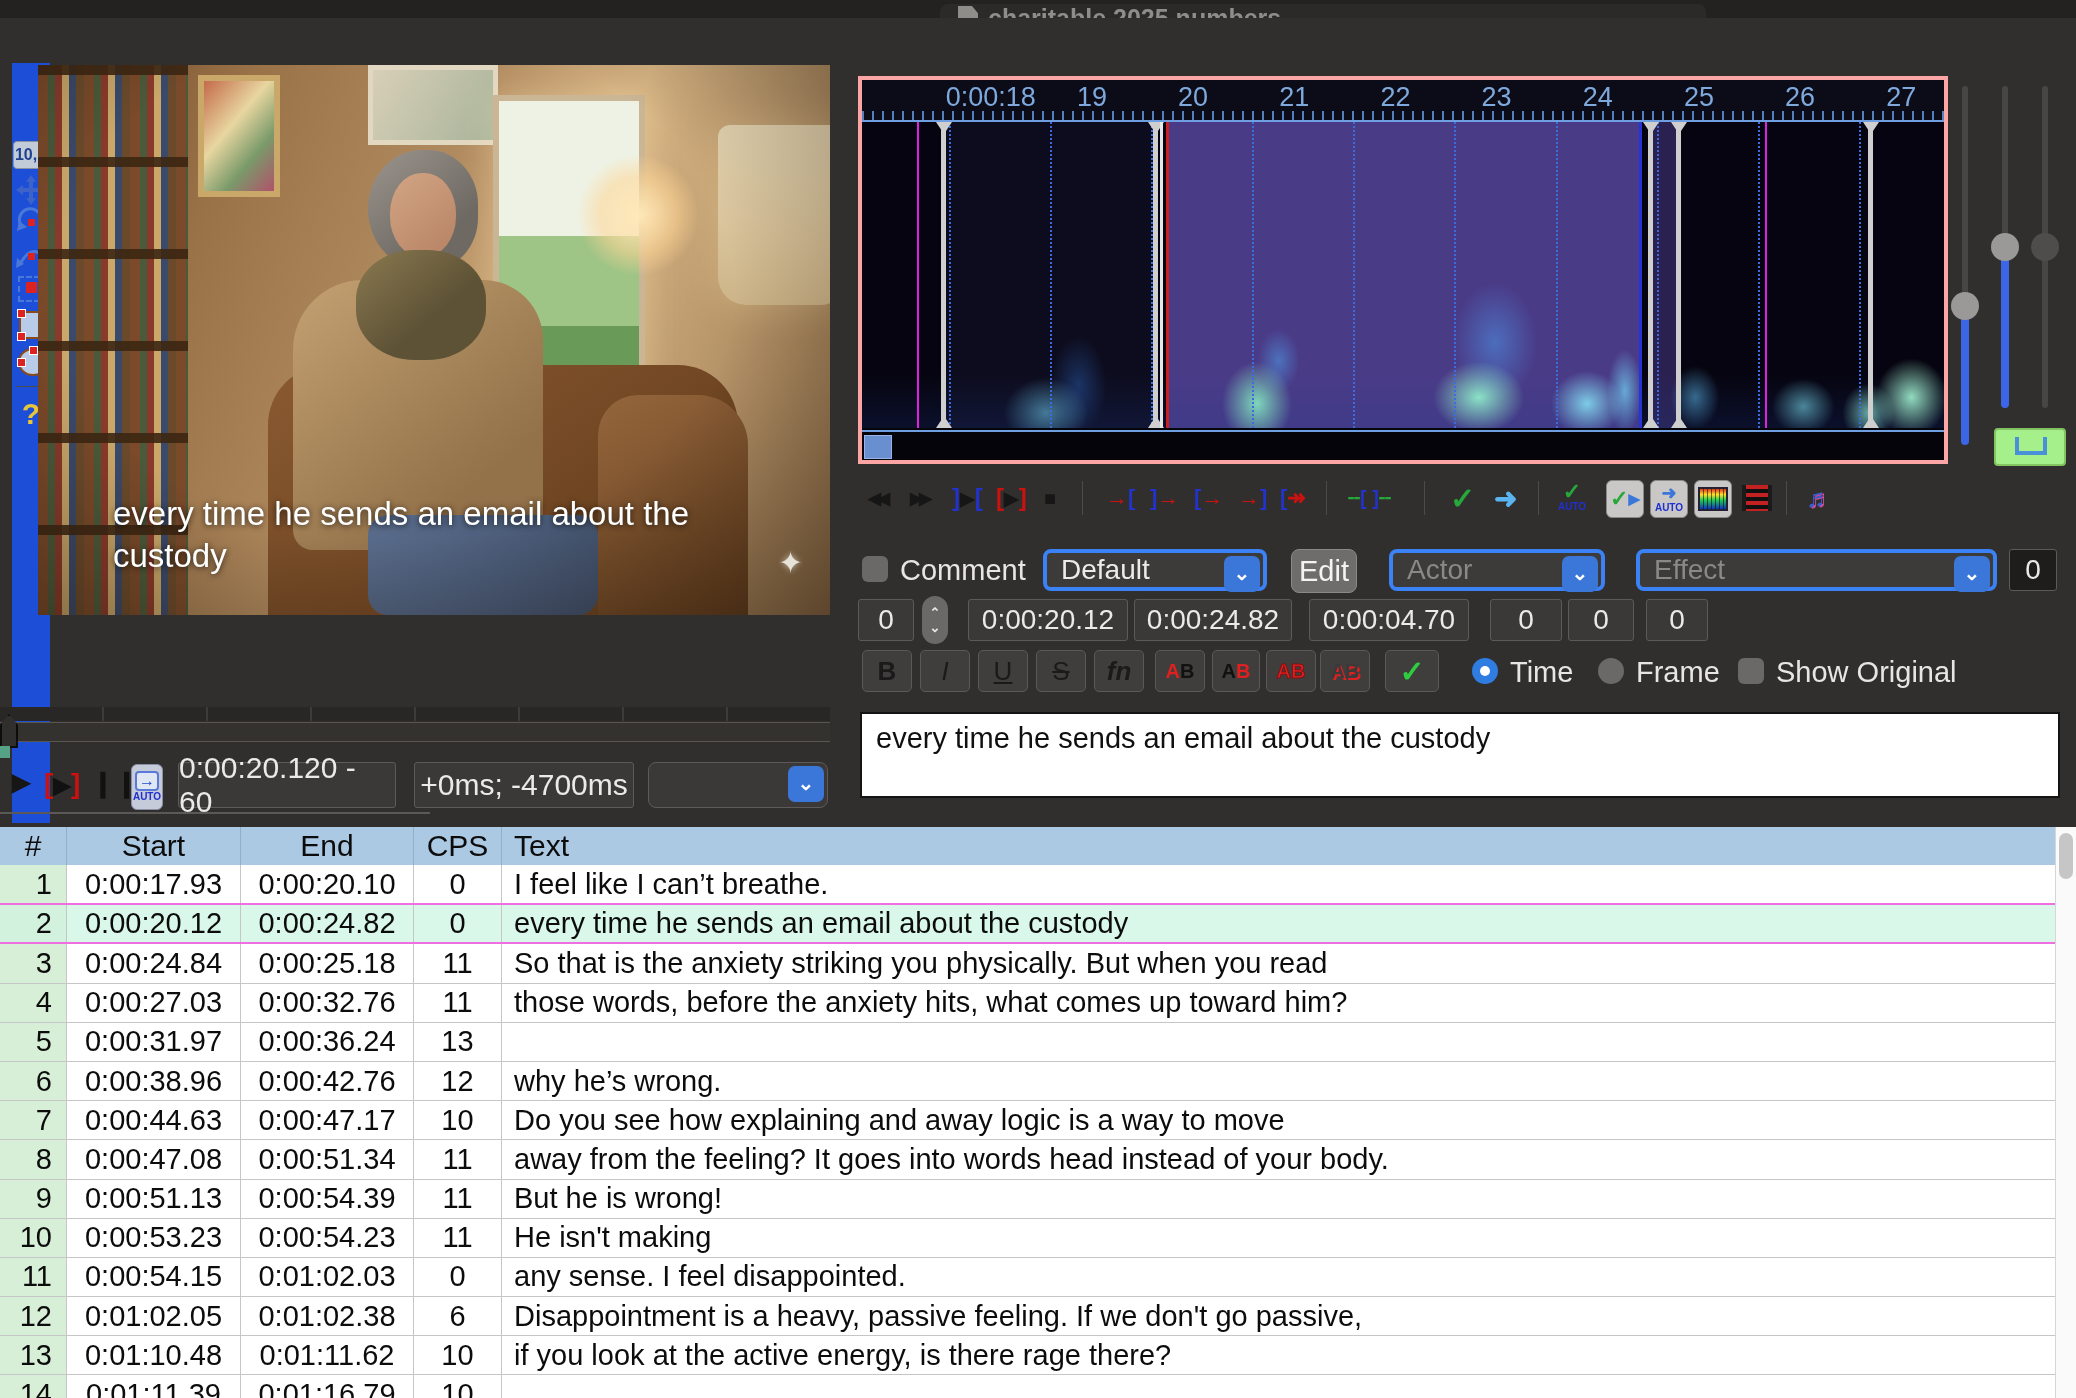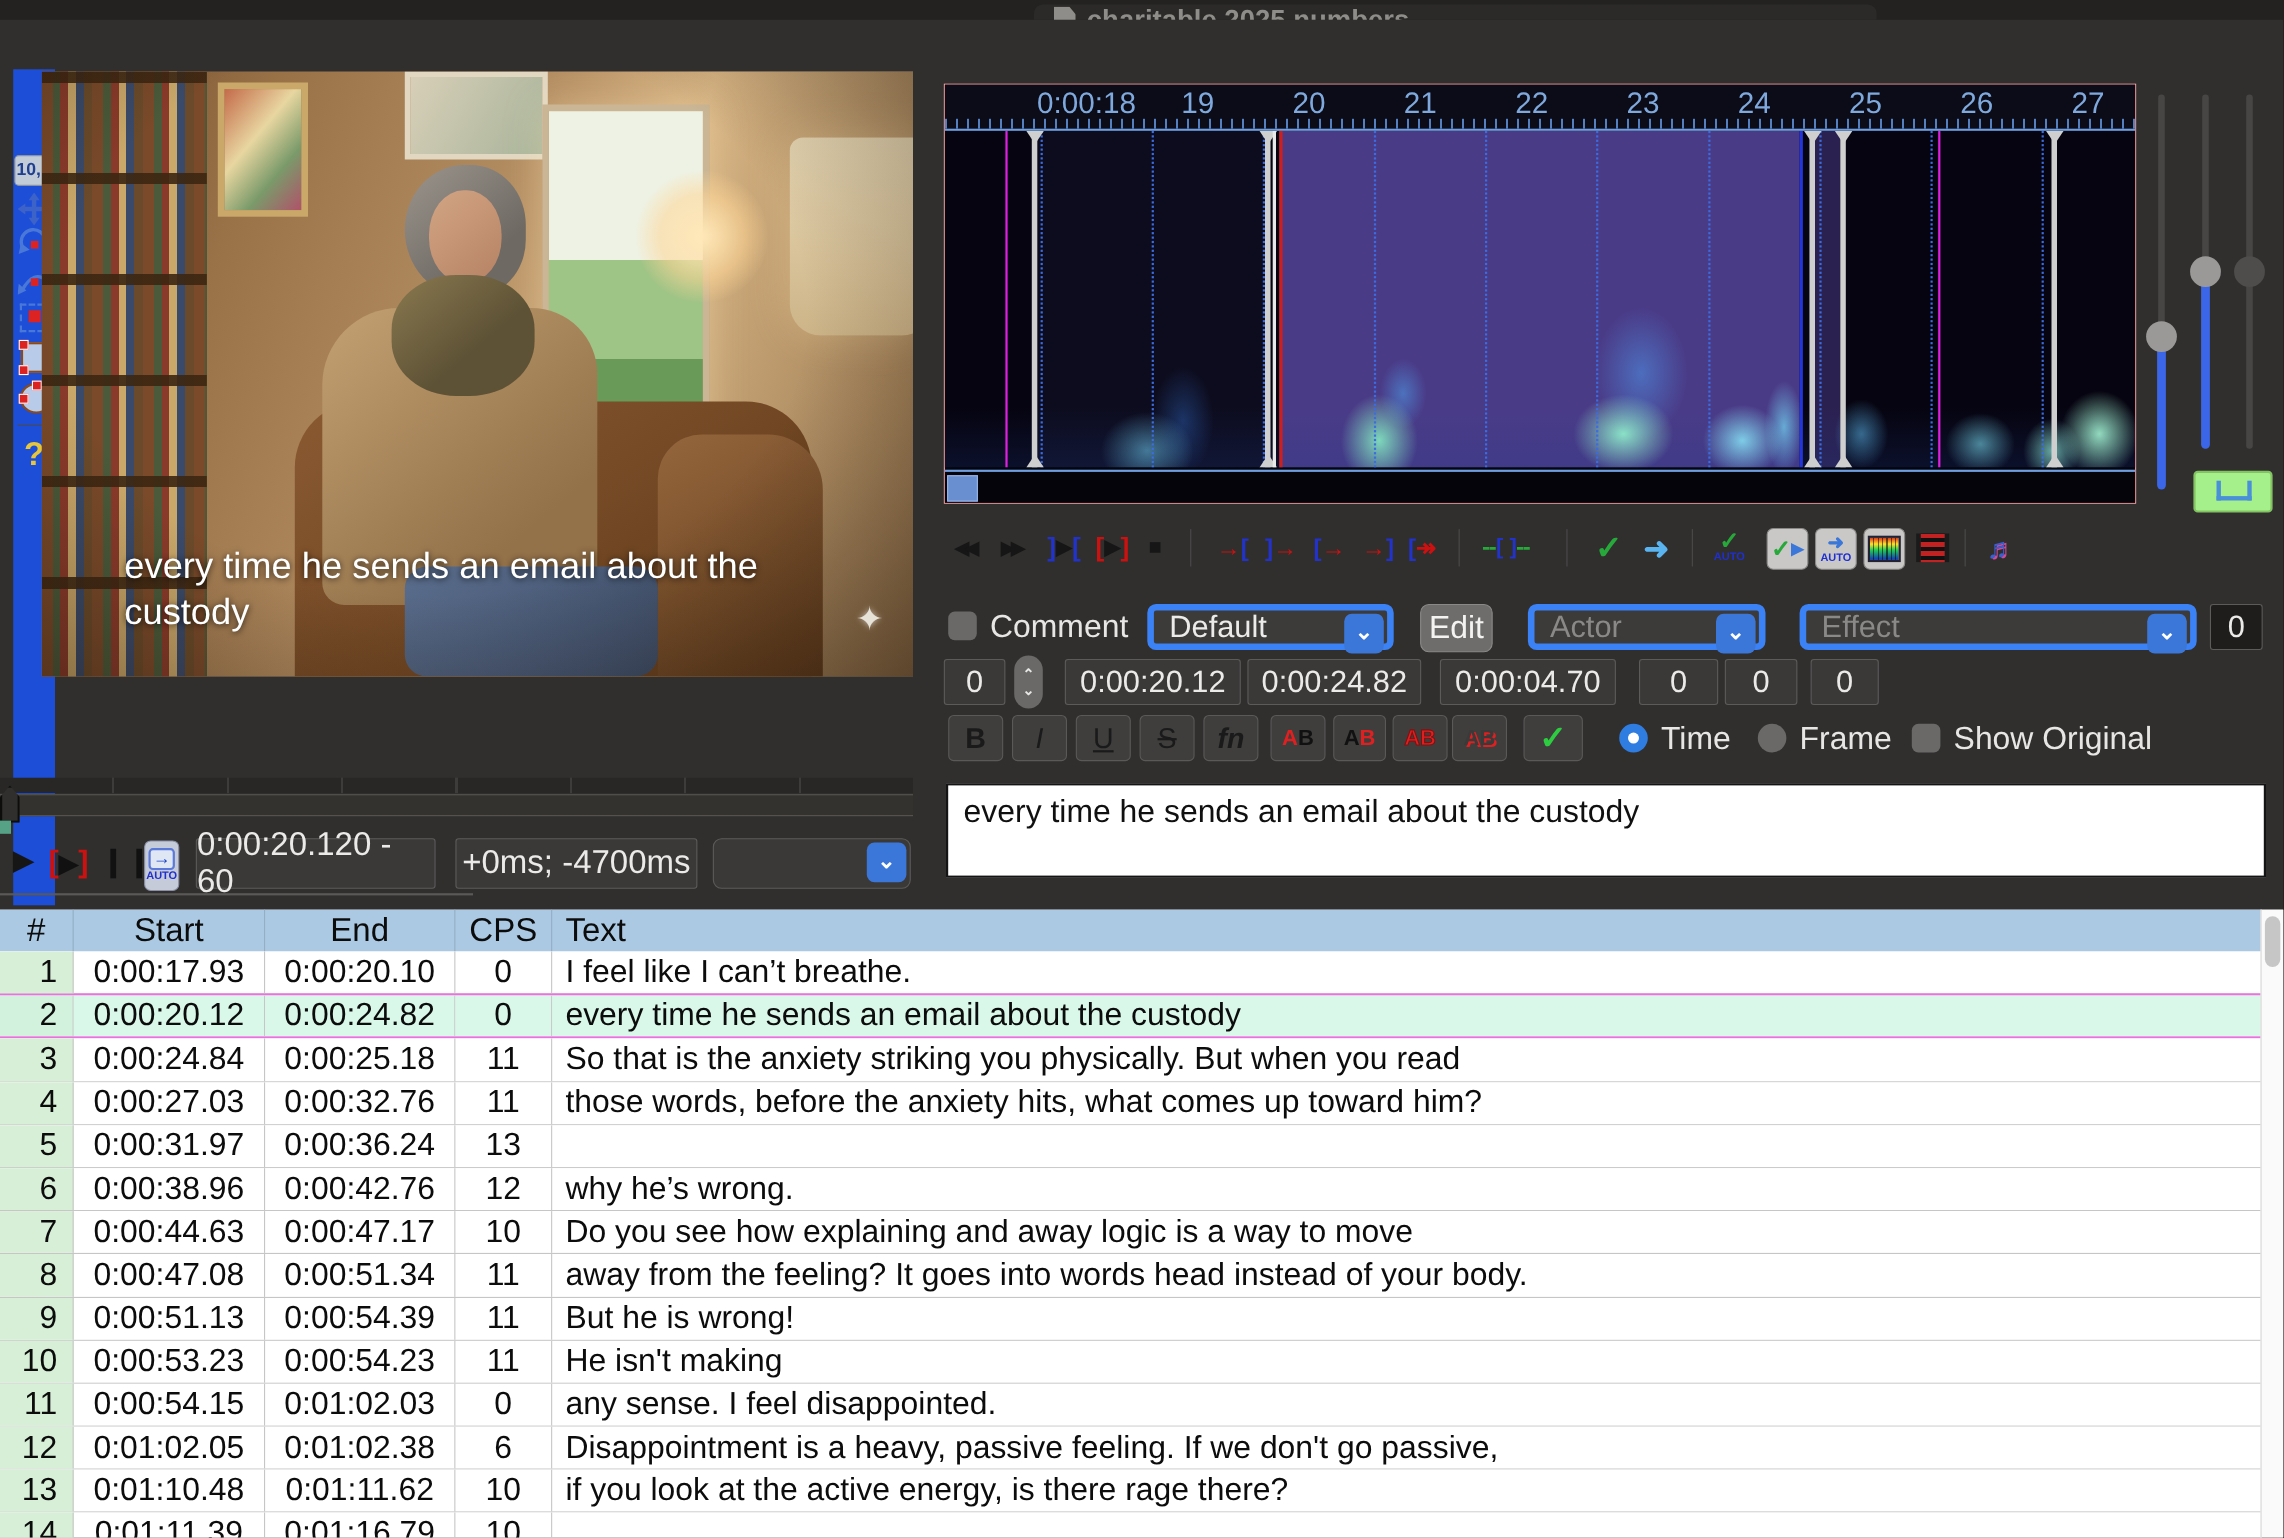--- a/index.html
+++ b/index.html
@@ -92,21 +92,21 @@
   .pb-box{top:762px;height:44px;background:#3a3938;border:1px solid #5c5b5a;color:#eceae8;
      font-size:30px;display:flex;align-items:center;justify-content:center;border-radius:3px;}
   #pb-time{left:178px;width:216px;}
   #pb-offset{left:414px;width:218px;}
   #pb-combo{left:648px;width:178px;top:762px;height:44px;background:#3a3938;border:1px solid #5c5b5a;border-radius:8px;}
   .combo-chev{position:absolute;right:3px;top:3px;width:36px;height:36px;background:#3b77d8;border-radius:7px;
      color:#fff;font-size:20px;font-weight:bold;text-align:center;line-height:34px;}
   #pb-underline{left:0;top:812px;width:430px;height:2px;background:#5a5958;}
 
   
-  #audio-box{left:858px;top:76px;width:1082px;height:380px;border:1px solid #fca5a5;background:#05050c;}
+  #audio-box{left:858px;top:76px;width:1082px;height:380px;border:4px solid #fca5a5;background:#05050c;}
   #tl-strip{position:absolute;left:0;top:0;width:100%;height:40px;background:#0c0c18;border-bottom:2px solid #6f9fe0;}
   .tl-label{position:absolute;top:2px;transform:translateX(-50%);color:#7fa9dd;font-size:27px;}
   #tl-ruler{position:absolute;left:0;bottom:0;width:100%;height:9px;
      background:repeating-linear-gradient(to right,#5580c0 0 2px,transparent 2px 10px);}
   #spectro{position:absolute;left:0;top:42px;width:100%;height:306px;background:#060410;overflow:hidden;}
   .region{position:absolute;top:0;height:100%;}
   #region-prev{left:7.3%;width:19.6%;background:#0d0c1e;}
   #region-sel{left:28.1%;width:43.7%;background:#4a3b87;}
   #region-next{left:72.6%;width:2.6%;background:rgba(74,59,135,.55);}
   #blobs{position:absolute;left:0;top:0;width:100%;height:100%;background:
@@ -154,21 +154,21 @@
   #spec-icon{width:26px;height:20px;background:
      repeating-linear-gradient(to right,transparent 0 3px,rgba(0,0,0,.55) 3px 4px),
      linear-gradient(to top,#1133bb 0%,#22cc55 45%,#ffe02a 72%,#e03a1a 100%);
      border:2px solid #223;}
   #film-icon{width:22px;height:26px;border-left:4px solid #1a1a1a;border-right:4px solid #1a1a1a;
      background:repeating-linear-gradient(to bottom,#c22222 0 4px,#111 4px 8px);}
 
   
   .chk{width:26px;height:26px;background:#6a6968;border-radius:6px;}
   .lbl{color:#e8e6e4;font-size:29px;}
-  .combo{height:42px;background:#3c3b3a;border:6px solid #3b82f6;border-radius:8px;color:#ecebea;
+  .combo{height:42px;background:#3c3b3a;border:4px solid #3b82f6;border-radius:8px;color:#ecebea;
      font-size:28px;display:flex;align-items:center;padding-left:14px;box-sizing:border-box;}
   .combo .ph{color:#8a8988;}
   .dkbox{height:42px;background:#3a3938;border:1px solid #5c5b5a;color:#eceae8;font-size:28px;
      display:flex;align-items:center;justify-content:center;border-radius:3px;box-sizing:border-box;}
   #edit-btn{left:1291px;top:549px;width:64px;height:42px;background:#6e6d6c;border:1px solid #8a8988;
      border-radius:8px;color:#f4f3f2;font-size:29px;display:flex;align-items:center;justify-content:center;}
   #stepper{left:922px;top:596px;width:26px;height:48px;background:#6a6968;border-radius:13px;color:#e8e8e8;
      font-size:13px;display:flex;flex-direction:column;align-items:center;justify-content:center;line-height:15px;font-weight:bold;}
   .fmt{height:40px;background:#3f3e3d;border:1px solid #5a5958;border-radius:5px;top:650px;
      display:flex;align-items:center;justify-content:center;font-size:26px;color:#1a1a1a;font-weight:bold;}

